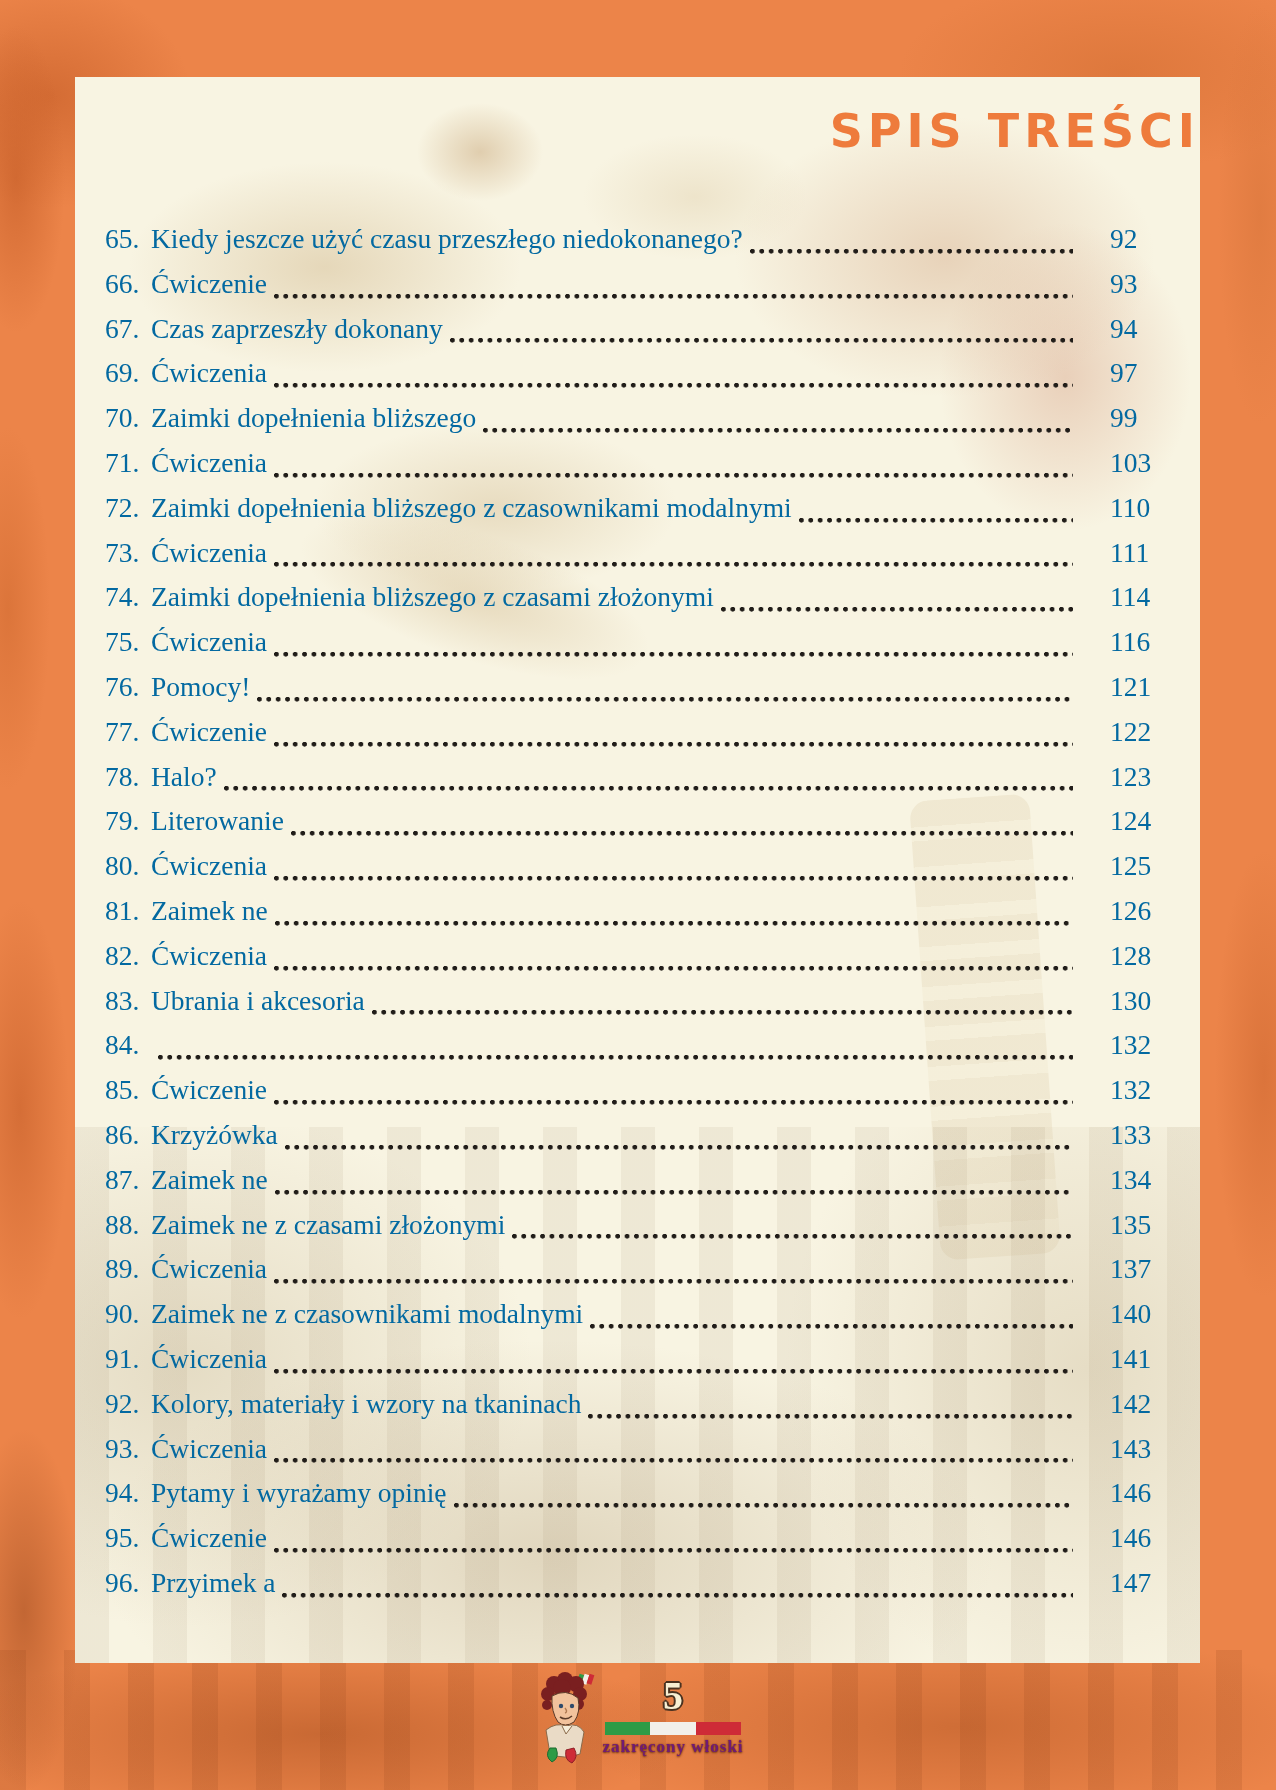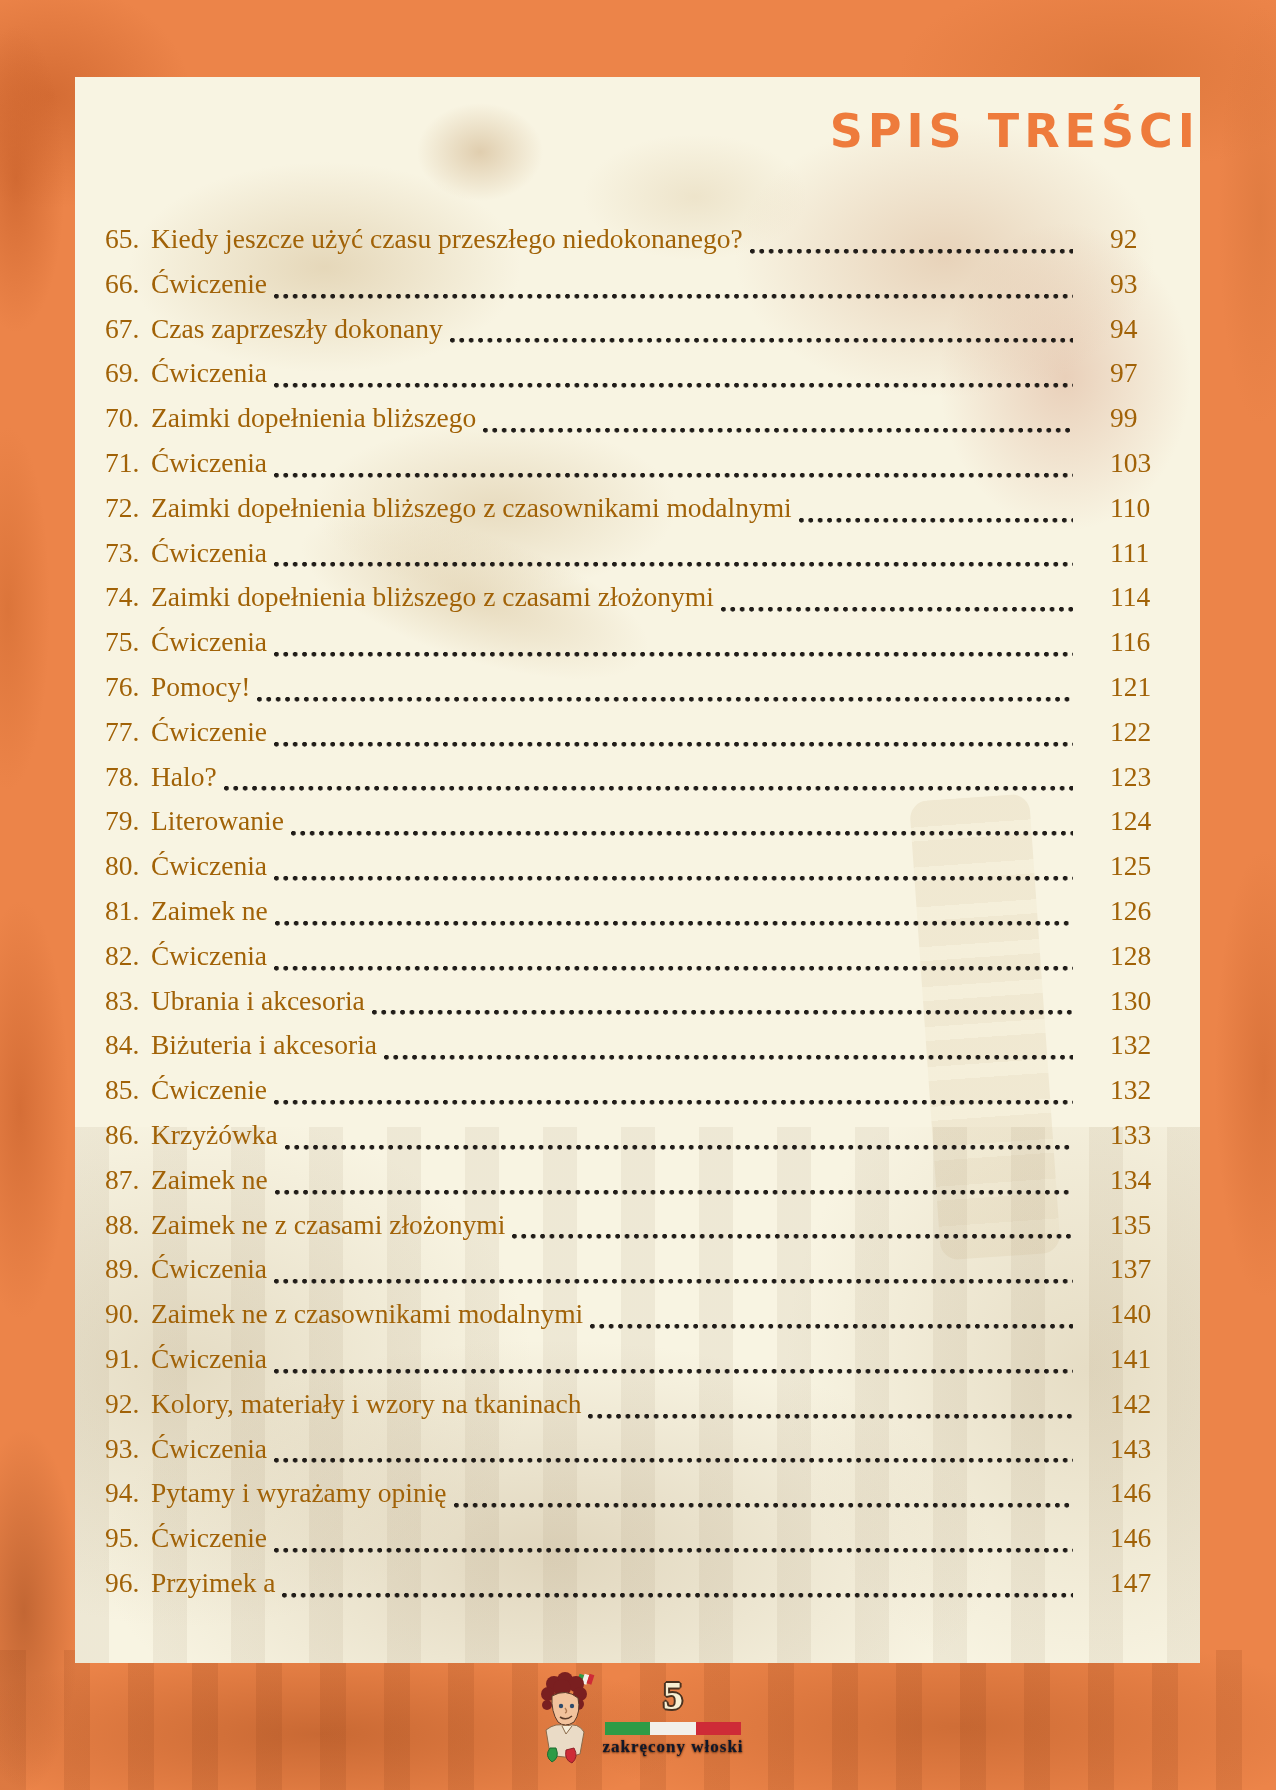--- a/index.html
+++ b/index.html
@@ -86,21 +86,21 @@
     color:#EE7B3C; text-transform:uppercase;
   }
 
   
   .toc-list {
     position:relative; list-style:none;
     margin:58px 0 0 0; padding:0 44px 0 30px;
   }
   .toc-row {
     display:flex; align-items:baseline;
-    height:44.8px; font-size:27.5px; line-height:44.8px; color:#a16207;
+    height:44.8px; font-size:27.5px; line-height:44.8px; color:#0369a1;
     white-space:nowrap;
   }
   .toc-num { flex:0 0 46px; }
   .toc-entry-title { flex:0 0 auto; }
   .toc-leader {
     flex:1 1 auto; align-self:flex-end;
     height:7px; margin:0 3px 7px 7px;
     background-image: radial-gradient(circle at 2.4px 3.2px, #211D19 2.1px, rgba(0,0,0,0) 2.7px);
     background-size: 9.4px 7px; background-repeat:repeat-x; background-position:left bottom;
   }
@@ -120,21 +120,21 @@
                 -1px -1px #4a3220, 1px 1px #4a3220, -1px 1px #4a3220, 1px -1px #4a3220;
   }
   .flag-bar { display:flex; width:136px; height:13px; margin-top:6px; }
   .flag-bar span { flex:1 1 0; }
   .flag-green { background:#2E9B46; }
   .flag-white { background:#F2F0EA; }
   .flag-red   { background:#CE2B37; }
   .brand-label {
     margin-top:3px;
     font-family:"Liberation Serif", serif; font-weight:700;
-    font-size:17px; line-height:18px; letter-spacing:1px; color:#0f172a;
+    font-size:17px; line-height:18px; letter-spacing:1px; color:#701a75;
     text-shadow:0 1px 2px rgba(90,40,10,.8), 0 0 2px rgba(90,40,10,.6);
   }
 </style>
 </head>
 <body>
 
 <div class="page">
 
   <div class="border-art">
     <div class="border-art-top"></div>
@@ -276,21 +276,20 @@
 
   <li class="toc-row">
     <span class="toc-num">83.</span>
     <span class="toc-entry-title">Ubrania i akcesoria</span>
     <span class="toc-leader"></span>
     <span class="toc-page">130</span>
   </li>
 
   <li class="toc-row">
     <span class="toc-num">84.</span>
-    <span class="toc-entry-title">Biżuteria i akcesoria</span>
     <span class="toc-leader"></span>
     <span class="toc-page">132</span>
   </li>
 
   <li class="toc-row">
     <span class="toc-num">85.</span>
     <span class="toc-entry-title">Ćwiczenie</span>
     <span class="toc-leader"></span>
     <span class="toc-page">132</span>
   </li>

